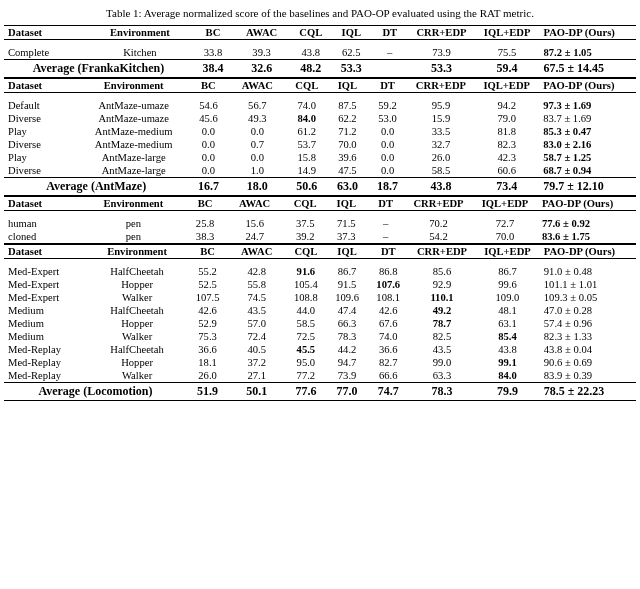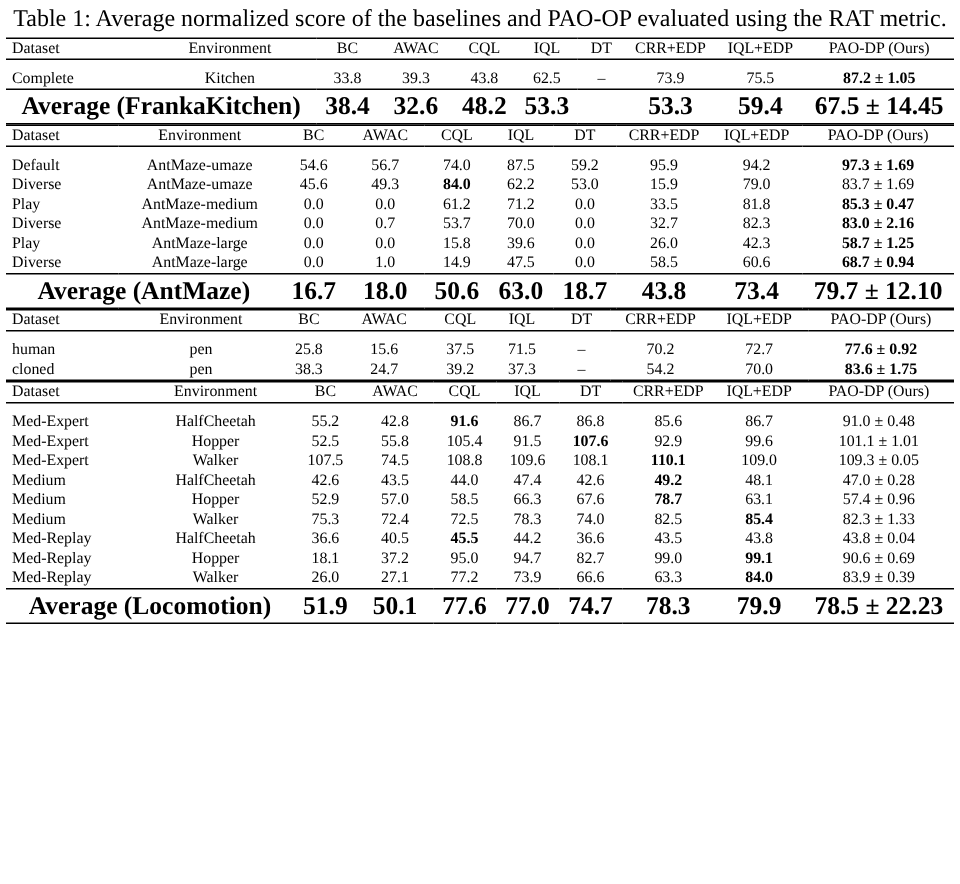--- a/index.html
+++ b/index.html
@@ -8,53 +8,53 @@
     background:#ffffff;
     font-family:"Liberation Serif", serif;
     color:#000000;
   }
   .page{
     width:640px;
     box-sizing:border-box;
     padding:4px 4px 0 4px;
   }
   .caption{
-    font-size:16px;
+    font-size:11px;
     line-height:14px;
     text-align:center;
     margin:2px 0 5px 0;
     font-family:"Liberation Serif", serif;
   }
   table.tbl{
     border-collapse:collapse;
     width:632px;
     margin:0 auto;
     font-size:10.6px;
     font-family:"Liberation Serif", serif;
   }
   table.tbl td, table.tbl th{
     padding:1px 4px;
     white-space:nowrap;
   }
   .rule-mid td{border-top:0.9px solid #000;}
   .rule-bot td{border-bottom:1.6px solid #000;}
   thead th{
-    font-weight:normal;
+    font-weight:bold;
     font-size:10.6px;
     padding-top:2px;
     padding-bottom:2px;
   }
   .hdr-row th{border-top:1.6px solid #000;border-bottom:0.9px solid #000;}
   .c-dataset{text-align:left;width:96px;padding-left:12px;}
   .c-env{text-align:center;width:122px;}
   .c-num{text-align:center;width:42px;}
   .c-num-w{text-align:center;width:66px;}
-  .c-last{text-align:center;width:104px;padding-right:8px;}
+  .c-last{text-align:left;width:104px;padding-right:8px;}
   .bold{font-weight:bold;}
-  .avg-row td{font-weight:bold;font-size:17px;padding-top:3px;padding-bottom:3px;margin-top:14px;}
+  .avg-row td{font-weight:bold;font-size:12px;padding-top:3px;padding-bottom:3px;margin-top:14px;}
   .avg-label{text-align:center;}
   .block{margin-bottom:9px;}
 </style>
 </head>
 <body>
 
 <div class="page">
   <div class="caption">Table 1: Average normalized score of the baselines and PAO-OP evaluated using the RAT metric.</div>
   <div id="tables">
       <table class="tbl block">

